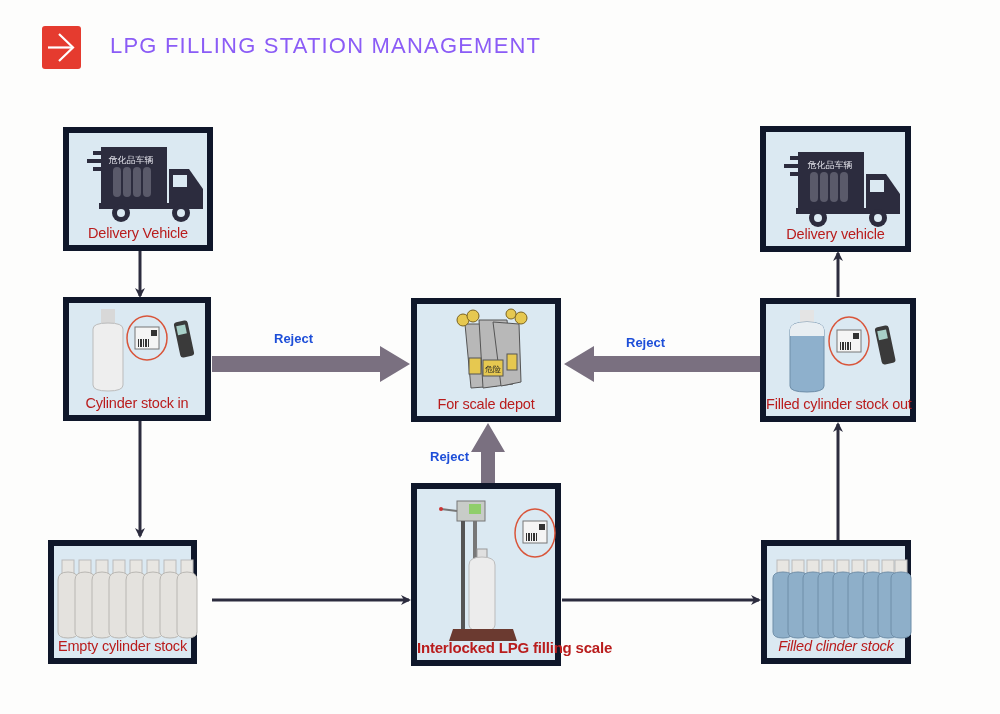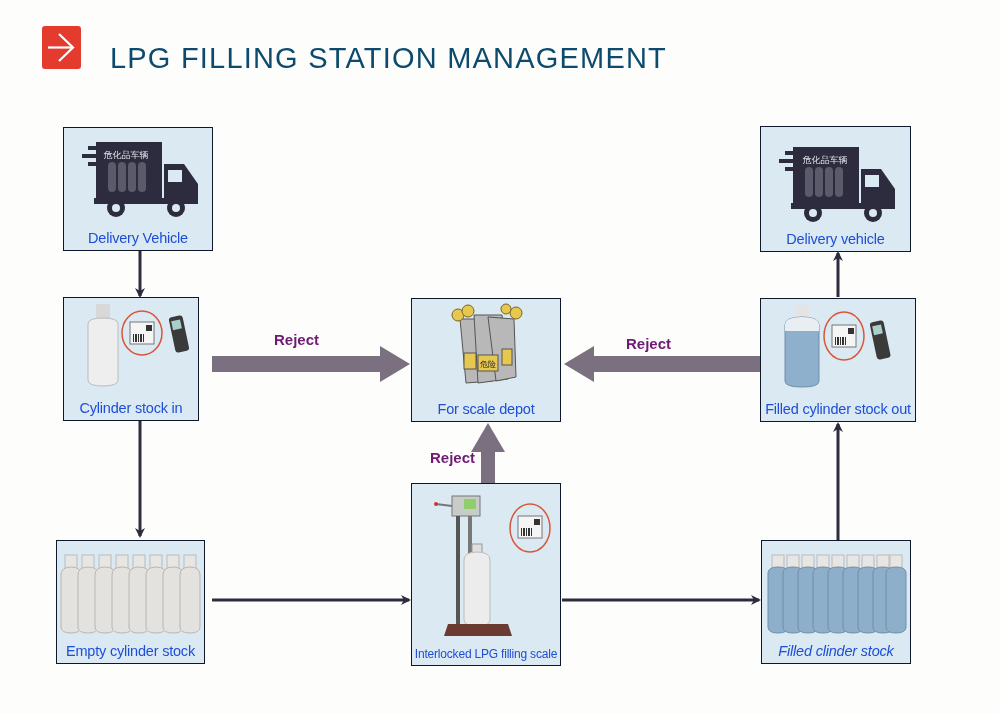--- a/index.html
+++ b/index.html
@@ -1,23 +1,23 @@
 <!DOCTYPE html>
 <html><head>
 <meta charset="utf-8">
 <style>
   html,body{margin:0;padding:0;}
   body{width:1000px;height:714px;background:#fdfdfc;position:relative;overflow:hidden;font-family:"Liberation Sans",sans-serif;}
   .logo{position:absolute;left:42px;top:26px;width:39px;height:43px;background:#e53b2f;border-radius:3px;}
   .logo svg{position:absolute;left:0;top:0;}
-  .title{position:absolute;left:110px;top:42px;font-size:29px;letter-spacing:1.2px;color:#0c4a6e;font-family:"Liberation Sans",sans-serif;}
-  .node{position:absolute;background:#dbe9f2;border:1px solid #0f172a;box-sizing:border-box;}
-  .node .label{position:absolute;left:0;right:0;bottom:4px;text-align:center;font-size:14.5px;color:#1d4ed8;white-space:nowrap;letter-spacing:-0.2px;margin-top:28px;}
+  .title{position:absolute;left:110px;top:33px;font-size:22px;letter-spacing:1.2px;color:#8b5cf6;font-family:"Liberation Sans",sans-serif;}
+  .node{position:absolute;background:#dbe9f2;border:6px solid #0f172a;box-sizing:border-box;}
+  .node .label{position:absolute;left:0;right:0;bottom:4px;text-align:center;font-size:14.5px;color:#b91c1c;white-space:nowrap;letter-spacing:-0.2px;margin-top:28px;}
   .node .art{position:absolute;left:0;right:0;top:0;bottom:22px;}
-  .reject{position:absolute;font-size:15px;font-weight:bold;color:#701a75;}
+  .reject{position:absolute;font-size:13px;font-weight:bold;color:#1d4ed8;}
   svg.arrows{position:absolute;left:0;top:0;}
 </style>
 </head>
 <body>
 
 <div class="logo">
   <svg width="39" height="43" viewBox="0 0 39 43">
     <line x1="6" y1="21.5" x2="31" y2="21.5" stroke="#fff" stroke-width="2.2"></line>
     <polyline points="17,8 31,21.5 17,35" fill="none" stroke="#fff" stroke-width="2.2"></polyline>
   </svg>
@@ -69,21 +69,21 @@
       </g>
     <text x="62" y="30" font-size="9" fill="#e0e0e8" text-anchor="middle" font-family="DejaVu Sans, sans-serif">危化品车辆</text>
     <circle cx="52" cy="80" r="9" fill="#2c2c3e"></circle>
       <circle cx="52" cy="80" r="4" fill="#dbe9f2"></circle>
     <circle cx="112" cy="80" r="9" fill="#2c2c3e"></circle>
       <circle cx="112" cy="80" r="4" fill="#dbe9f2"></circle>
   </svg>
   <div class="label">Delivery Vehicle</div>
 </div>
 
-<div class="node" style="left:63px;top:297px;width:136px;height:124px;">
+<div class="node" style="left:63px;top:297px;width:148px;height:124px;">
   <svg class="art" width="148" height="100" viewBox="0 0 148 100">
     <rect x="32" y="6" width="14" height="14" fill="#d8d8d8"></rect>
     <path d="M24,26 Q24,20 39,20 Q54,20 54,26 L54,82 Q54,88 39,88 Q24,88 24,82 Z" fill="#eeeeee" stroke="#bbb"></path>
     <ellipse cx="78" cy="35" rx="20" ry="22" fill="none" stroke="#d9553a" stroke-width="1.5"></ellipse>
     <rect x="66" y="24" width="24" height="22" fill="#f5f5f5" stroke="#777"></rect>
     <g fill="#333">
         <rect x="69" y="36" width="1" height="8"></rect>
         <rect x="71" y="36" width="2" height="8"></rect>
         <rect x="74" y="36" width="1" height="8"></rect>
         <rect x="76" y="36" width="2" height="8"></rect>
@@ -155,21 +155,21 @@
       </g>
     <text x="64" y="36" font-size="9" fill="#e0e0e8" text-anchor="middle" font-family="DejaVu Sans, sans-serif">危化品车辆</text>
     <circle cx="52" cy="86" r="9" fill="#2c2c3e"></circle>
       <circle cx="52" cy="86" r="4" fill="#dbe9f2"></circle>
     <circle cx="112" cy="86" r="9" fill="#2c2c3e"></circle>
       <circle cx="112" cy="86" r="4" fill="#dbe9f2"></circle>
   </svg>
   <div class="label">Delivery vehicle</div>
 </div>
 
-<div class="node" style="left:56px;top:540px;width:149px;height:124px;">
+<div class="node" style="left:48px;top:540px;width:149px;height:124px;">
   <svg class="art" width="149" height="100" viewBox="0 0 149 100">
     <g id="ecyl">
       <rect x="8" y="14" width="12" height="14" fill="#e8e6e2" stroke="#bbb"></rect>
       <path d="M4,34 Q4,26 14,26 Q24,26 24,34 L24,86 Q24,92 14,92 Q4,92 4,86 Z" fill="#e4e2de" stroke="#b8b6b2"></path>
     </g>
     <use href="#ecyl" x="17"></use>
       <use href="#ecyl" x="34"></use>
       <use href="#ecyl" x="51"></use>
       <use href="#ecyl" x="68"></use>
       <use href="#ecyl" x="85"></use>
@@ -194,21 +194,21 @@
     <rect x="106" y="32" width="24" height="22" fill="#f5f5f5" stroke="#777"></rect>
     <g fill="#333">
         <rect x="109" y="44" width="1" height="8"></rect>
         <rect x="111" y="44" width="2" height="8"></rect>
         <rect x="114" y="44" width="1" height="8"></rect>
         <rect x="116" y="44" width="2" height="8"></rect>
         <rect x="119" y="44" width="1" height="8"></rect>
         <rect x="122" y="35" width="6" height="6"></rect>
       </g>
   </svg>
-  <div class="label" style="font-size:12px;">Interlocked LPG filling scale</div>
+  <div class="label" style="font-size:15px;font-weight:bold;">Interlocked LPG filling scale</div>
 </div>
 
 <div class="node" style="left:761px;top:540px;width:150px;height:124px;font-style:italic;">
   <svg class="art" width="150" height="100" viewBox="0 0 150 100">
     <g id="fcyl">
       <rect x="10" y="14" width="12" height="14" fill="#e8e6e2" stroke="#bbb"></rect>
       <path d="M6,32 Q6,26 16,26 Q26,26 26,32 L26,86 Q26,92 16,92 Q6,92 6,86 Z" fill="#8eafc9" stroke="#6f8ea8"></path>
     </g>
     <use href="#fcyl" x="15"></use>
       <use href="#fcyl" x="30"></use>

